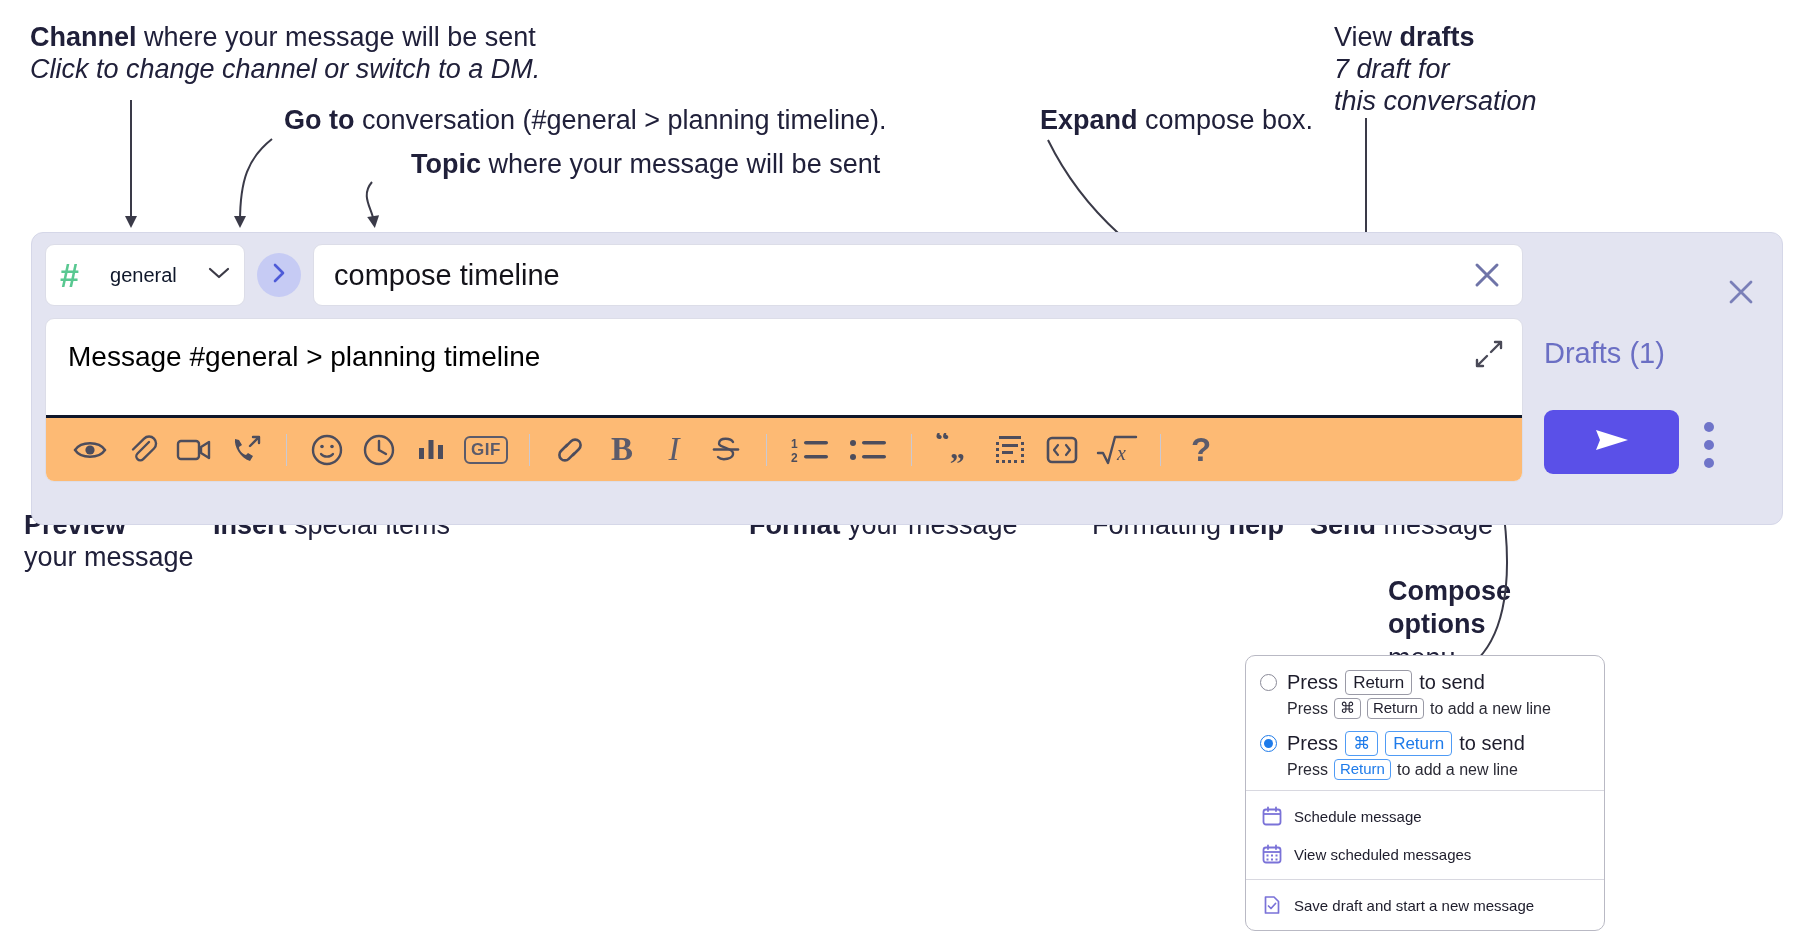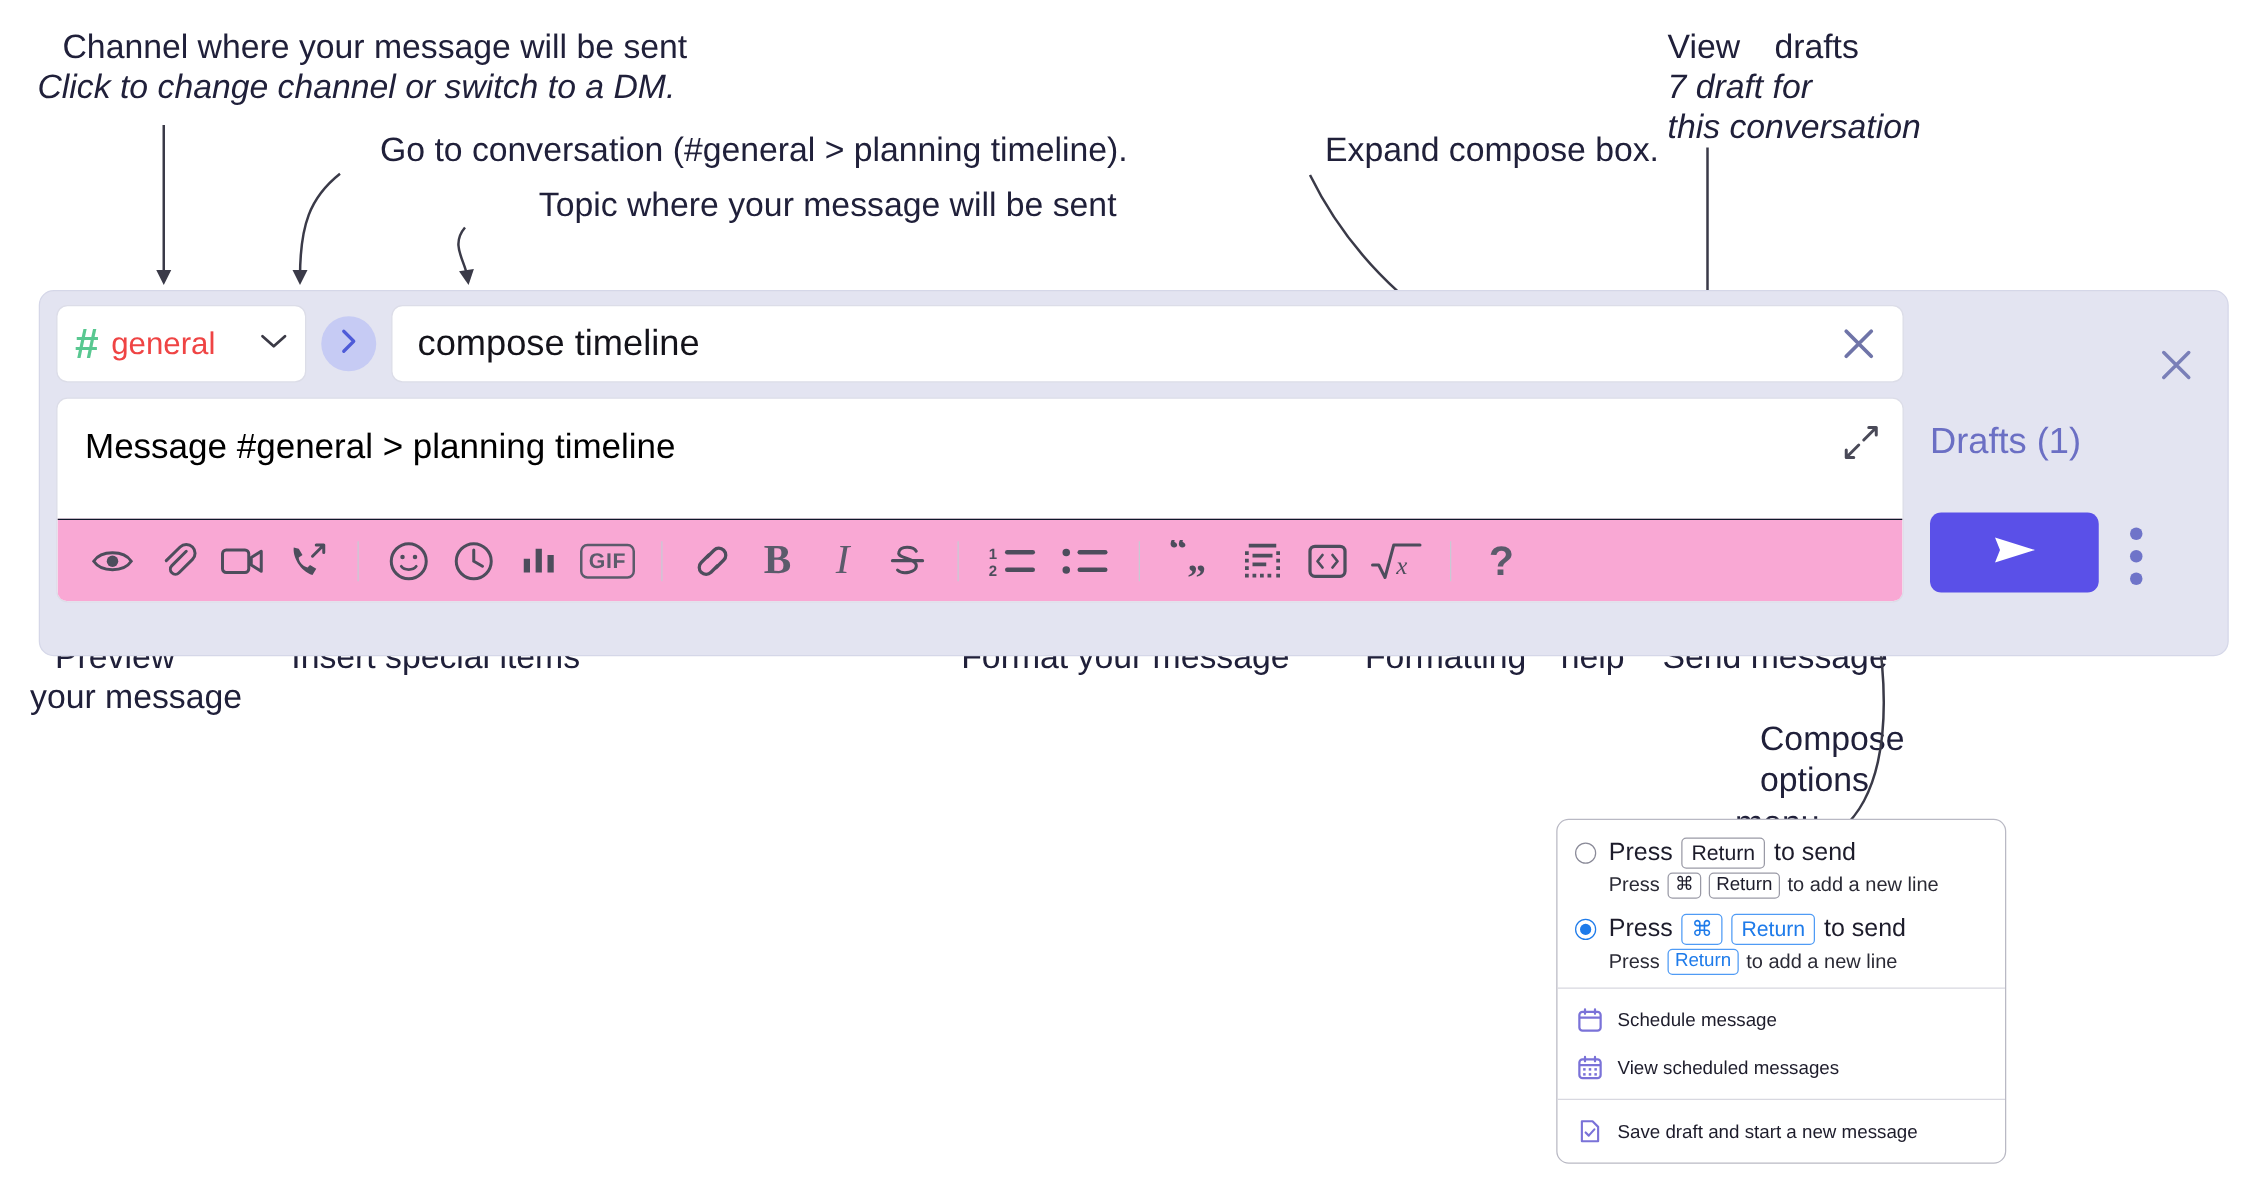--- a/index.html
+++ b/index.html
@@ -9,42 +9,42 @@
     background: #ffffff;
     font-family: "Liberation Sans", sans-serif;
     color: #1d1c2b;
     position: relative;
     overflow: hidden;
   }
   .stage { position:absolute; inset:0; }
 
   
   .anno { position:absolute; font-size:27px; line-height:1.18; color:#20203a; white-space:nowrap; }
-  .anno b { font-weight:400;margin-left:20px; }
+  .anno b { font-weight:700; }
   .anno i { font-style:italic; }
   .anno .sub { font-style:italic; display:block; }
 
   
   svg.overlay { position:absolute; left:0; top:0; width:1814px; height:944px; pointer-events:none; }
 
   
   .composer {
     position:absolute; left:31px; top:232px; width:1752px; height:293px;
     background:#e3e4f1; border-radius:12px;
     border:1px solid #d5d7e8;
   }
   .composer-inner { position:absolute; left:13px; top:11px; width:1478px; }
 
   .row-top { display:flex; align-items:center; height:62px; }
   .chan-select {
     width:200px; height:62px; background:#fff; border:1px solid #dcdde8; border-radius:9px;
     display:flex; align-items:center; gap:10px; padding:0 14px;
   }
   .hash { color:#59c891; font-size:34px; font-weight:700; line-height:1; }
-  .chan-name { font-size:25px; color:#ef4444; flex:1; }
+  .chan-name { font-size:20px; color:#0f172a; flex:1;text-align:center; }
   .chev { color:#3b3a46; }
 
   .go-btn {
     width:44px; height:44px; border-radius:50%; background:#c6cbf4;
     display:flex; align-items:center; justify-content:center;
     margin:0 12px; flex:0 0 auto;
   }
   .topic-field {
     flex:1; height:62px; background:#fff; border:1px solid #dcdde8; border-radius:9px;
     display:flex; align-items:center; padding:0 18px 0 20px;
@@ -54,21 +54,21 @@
 
   .msg-box {
     margin-top:12px; background:#fff; border:1px solid #dcdde8; border-radius:9px;
     overflow:hidden;
   }
   .msg-area { height:96px; position:relative; padding:22px 20px 0 22px; }
   .msg-placeholder { font-size:28px; color:#000000; }
   .expand-btn { position:absolute; right:18px; top:20px; width:30px; height:30px; }
 
   .toolbar {
-    height:66px; background:#f9a8d4; border-top:1px solid #0f172a;
+    height:66px; background:#fdba74; border-top:3px solid #0f172a;
     display:flex; align-items:center; padding:0 18px; gap:0;
   }
   .tb { width:52px; height:52px; display:flex; align-items:center; justify-content:center; color:#5b5b6b; flex:0 0 auto; }
   .tb.wide { width:58px; }
   .tb-sep { width:1px; height:32px; background:#c9c9d4; margin:0 14px; flex:0 0 auto; }
   .gifbox {
     border:2.5px solid #5b5b6b; border-radius:6px; font-size:17px; font-weight:700;
     padding:2px 5px; letter-spacing:0.5px; color:#5b5b6b;
   }
   .bold-g { font-size:33px; font-weight:700; font-family:"Liberation Serif", serif; }

